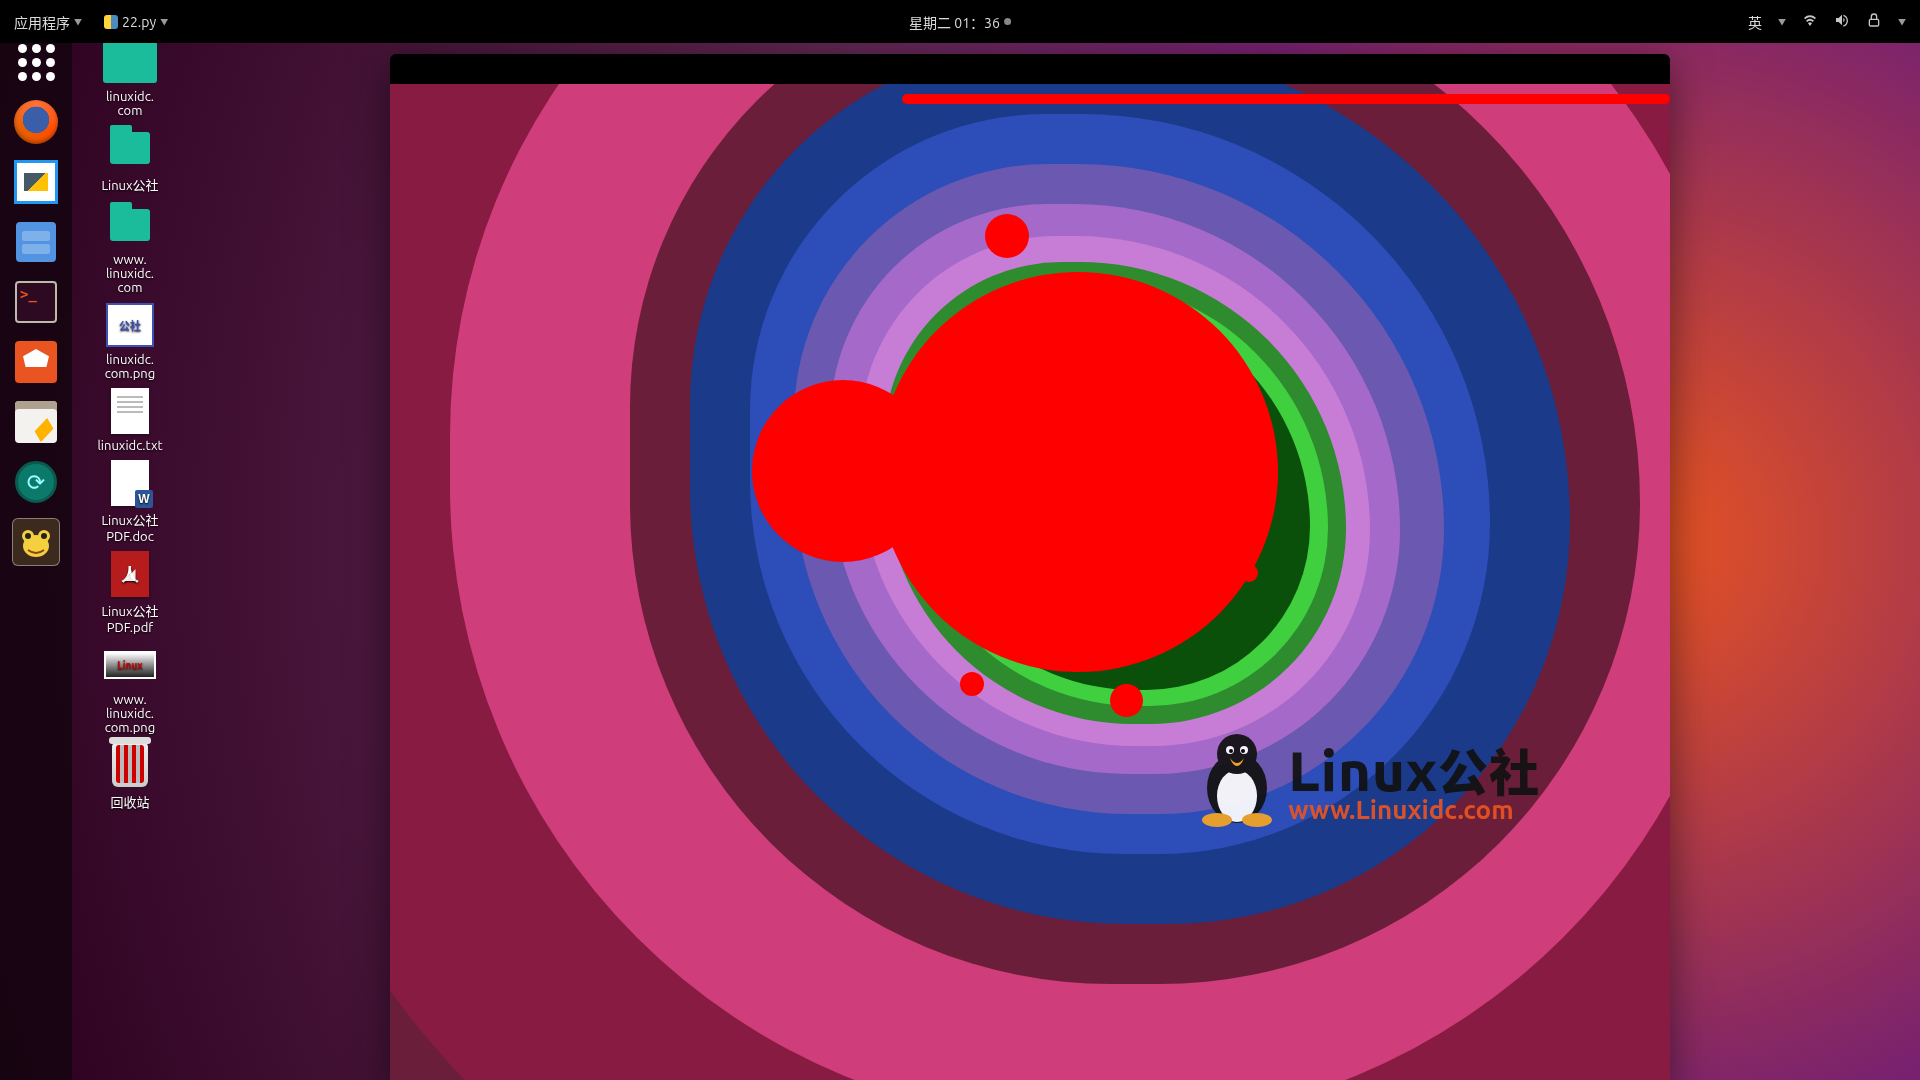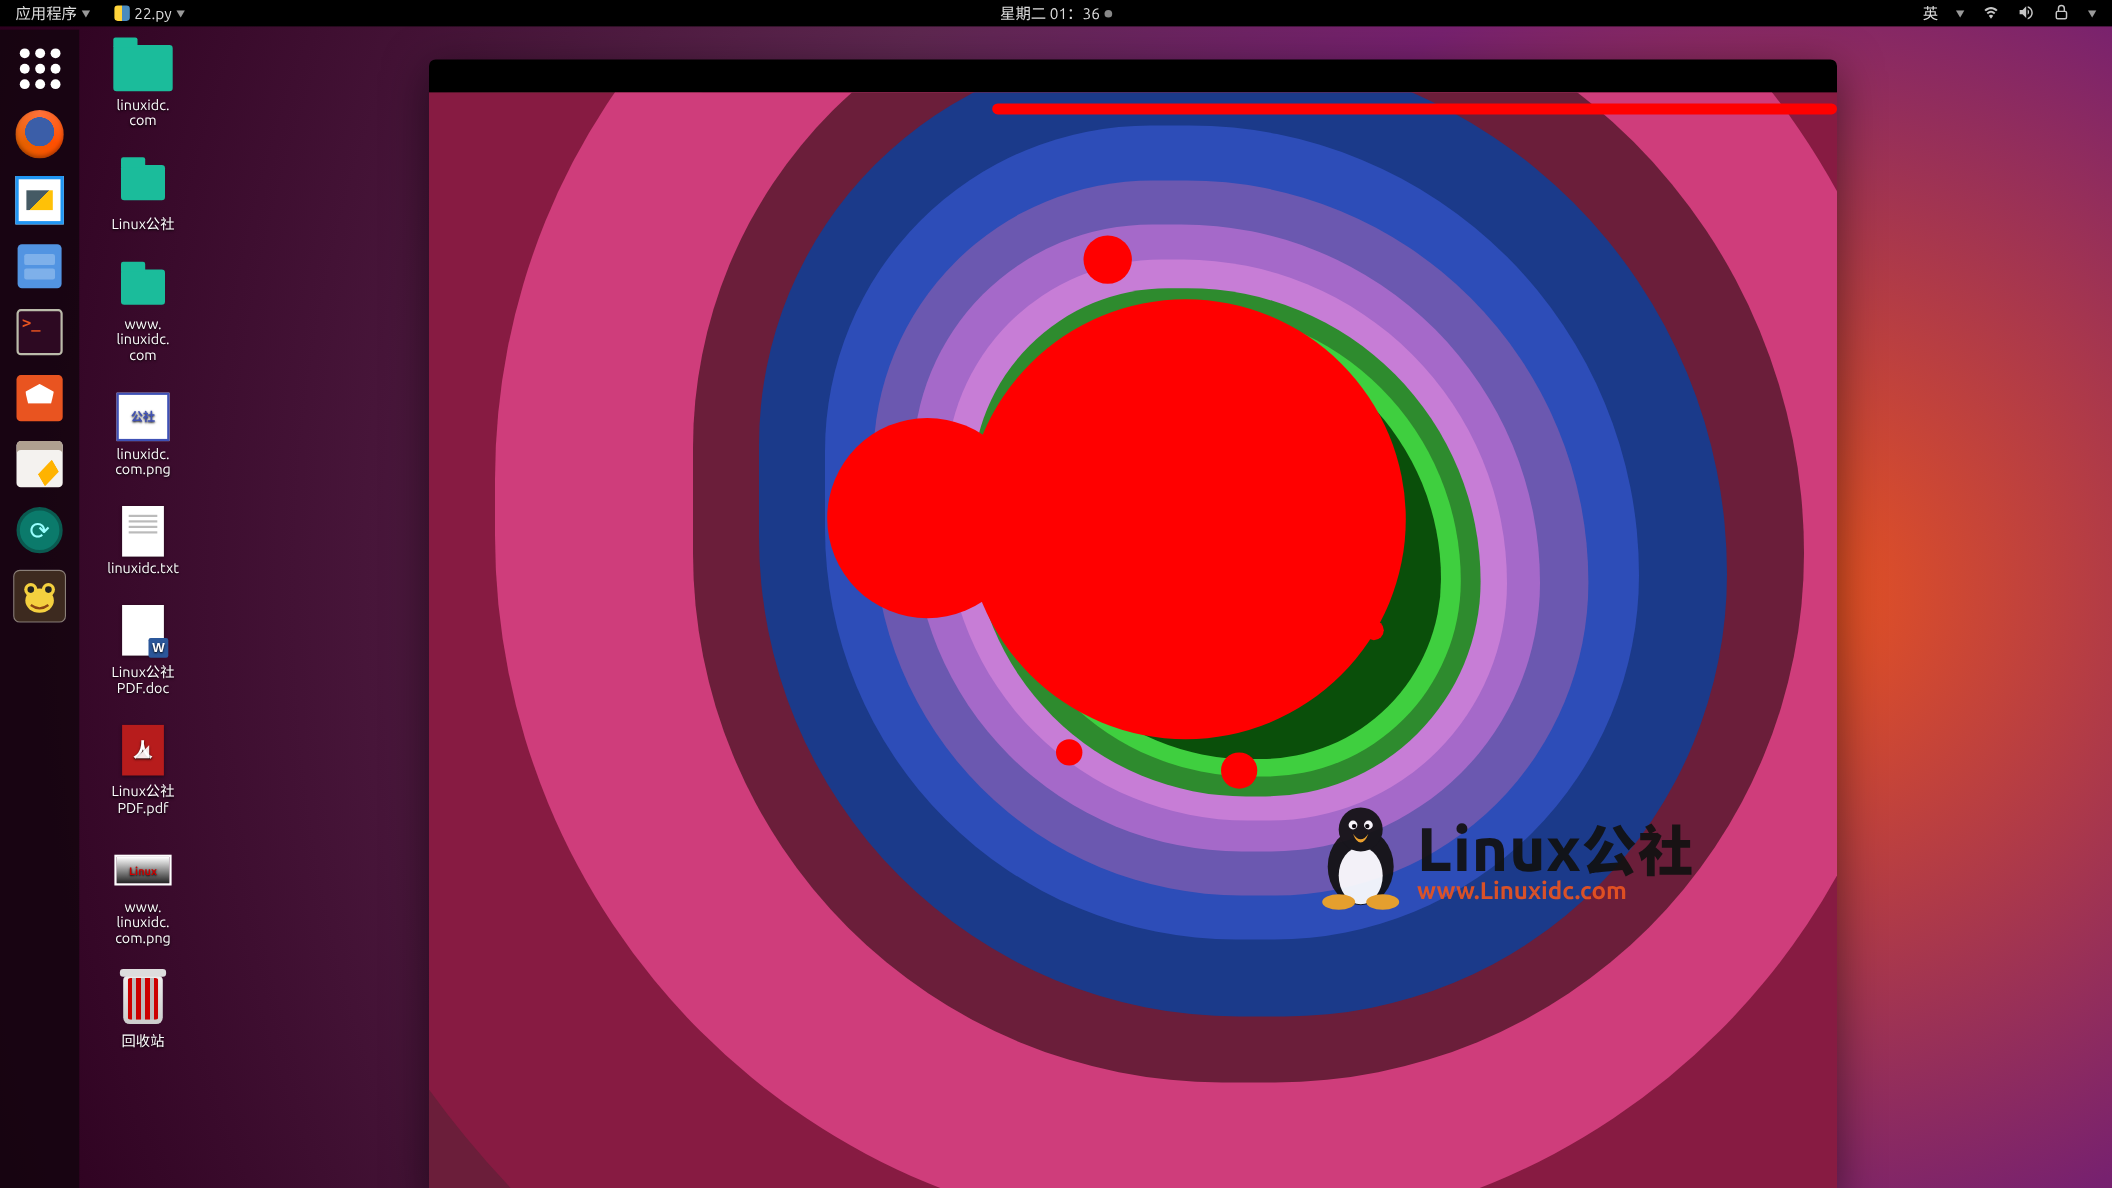--- a/index.html
+++ b/index.html
@@ -4,21 +4,21 @@
 <style>
 * { margin: 0; padding: 0; box-sizing: border-box; font-family: "Ubuntu", "Noto Sans CJK SC", sans-serif; }
 html, body { width: 1920px; height: 1080px; overflow: hidden; background: #2c001e; }
 
 body {
   background: radial-gradient(circle at 85% 50%, #e95420 0%, #77216f 35%, #5e2750 55%, #2c001e 100%);
 }
 
 
 .topbar {
-  position: absolute; top: 0; left: 0; right: 0; height: 24px;
+  position: absolute; top: 0; left: 0; right: 0; height: 43px;
   background: #000; color: #dcdcdc; display: flex; align-items: center;
   font-size: 14px; z-index: 100;
 }
 .topbar-left { display: flex; align-items: center; gap: 10px; padding-left: 8px; }
 .topbar-left .menu-item { display: flex; align-items: center; gap: 4px; padding: 4px 6px; cursor: pointer; }
 .topbar-center { position: absolute; left: 50%; transform: translateX(-50%); display: flex; align-items: center; gap: 4px; }
 .topbar-right { margin-left: auto; display: flex; align-items: center; gap: 16px; padding-right: 14px; }
 .tri-down { font-size: 8px; opacity: .7; }
 .dot { width: 7px; height: 7px; border-radius: 50%; background: #888; display: inline-block; }
 .topbar .icon { opacity: .9; }
@@ -44,21 +44,21 @@
 .soft-ico { width:42px; height:42px; background:#e95420; border-radius:4px; position:relative; }
 .soft-ico::before { content:""; position:absolute; inset:8px 8px 16px 8px; background:#fff; clip-path: polygon(10% 100%, 0 40%, 50% 0, 100% 40%, 90% 100%); }
 .note-ico { width:42px; height:42px; background:#f4f2ef; border-radius:4px; box-shadow: inset 0 8px 0 #b0a090; position:relative; }
 .note-ico::after { content:""; position:absolute; right:4px; bottom:4px; width:18px; height:18px; background:#ffb300; transform:rotate(-30deg); clip-path: polygon(0 30%, 100% 0, 100% 70%, 0 100%); }
 .update-ico { width:42px; height:42px; background:#0b7a6b; border-radius:50%; border:3px solid #0a5a50; color:#9ff; display:flex;align-items:center;justify-content:center; font-size:22px; }
 .frog-ico { width:48px; height:48px; border-radius:6px; border:1px solid rgba(255,255,255,.4); background:#3d2a1f; display:flex;align-items:center;justify-content:center; }
 .frog-ico svg { width:40px; height:40px; }
 
 
 .desktop { position: absolute; left: 72px; top: 27px; right: 0; bottom: 0; }
-.desktop-icons { position: absolute; left: 8px; top: 10px; width: 110px; display: flex; flex-direction: column; gap: 22px; }
+.desktop-icons { position: absolute; left: 8px; top: 10px; width: 110px; display: flex; flex-direction: column; gap: 4px; }
 .dicon { width: 100px; text-align: center; color: #fff; font-size: 13px; text-shadow: 0 1px 2px #000; cursor: pointer; padding: 2px; }
 .dicon .thumb { width: 56px; height: 46px; margin: 0 auto 4px; display:flex; align-items:center; justify-content:center; }
 .folder { background:#1bbc9b; border-radius:3px; position:relative; width:54px; height:42px; }
 .folder::before { content:""; position:absolute; top:-7px; left:0; width:22px; height:9px; background:#1bbc9b; border-radius:2px 2px 0 0; }
 .imgfile { background:#fff; border:2px solid #3f51b5; width:48px; height:44px; display:flex;align-items:center;justify-content:center;color:#3f51b5;font-weight:bold;font-size:11px; }
 .txtfile { background:#fff; width:38px; height:46px; display:flex;flex-direction:column;gap:3px;padding:8px 6px; box-shadow:0 1px 3px rgba(0,0,0,.4);}
 .txtfile span { height:2px; background:#bbb; }
 .docfile { background:#fff; width:38px; height:46px; position:relative; box-shadow:0 1px 3px rgba(0,0,0,.4);}
 .docfile::after { content:"W"; position:absolute; right:-4px; bottom:-2px; width:18px; height:18px; background:#2b579a; color:#fff; font:bold 12px/18px sans-serif; text-align:center; border-radius:2px;}
 .pdffile { background:#b71c1c; width:38px; height:46px; color:#fff; font:bold 14px/46px sans-serif; text-align:center; box-shadow:0 1px 3px rgba(0,0,0,.4);}
@@ -102,21 +102,21 @@
 .mb1 { left:595px; top:130px; width:44px; height:44px; }
 .mb2 { left:720px; top:600px; width:33px; height:33px; }
 .mb3 { left:570px; top:588px; width:24px; height:24px; }
 .mb4 { left:850px; top:480px; width:18px; height:18px; }
 
 .watermark { position:absolute; right:130px; bottom:260px; display:flex; align-items:center; gap:6px; opacity:.92; }
 .tux { width:90px; height:100px; }
 .wm-text { font-family: "Arial Black", sans-serif; }
 .wm-text .l1 { font-size:56px; font-weight:900; color:#111; letter-spacing:1px; }
 .wm-text .l1 .cn { font-size:50px; }
-.wm-text .l2 { font-size:22px; color:#e95420; font-weight:700; margin-top:-10px; }
+.wm-text .l2 { font-size:26px; color:#e95420; font-weight:700; margin-top:-10px; }
 </style>
 </head>
 <body>
 
 <div class="topbar">
   <div class="topbar-left">
     <div class="menu-item">
       <span>应用程序</span>
       <span class="tri-down">▼</span>
     </div>

